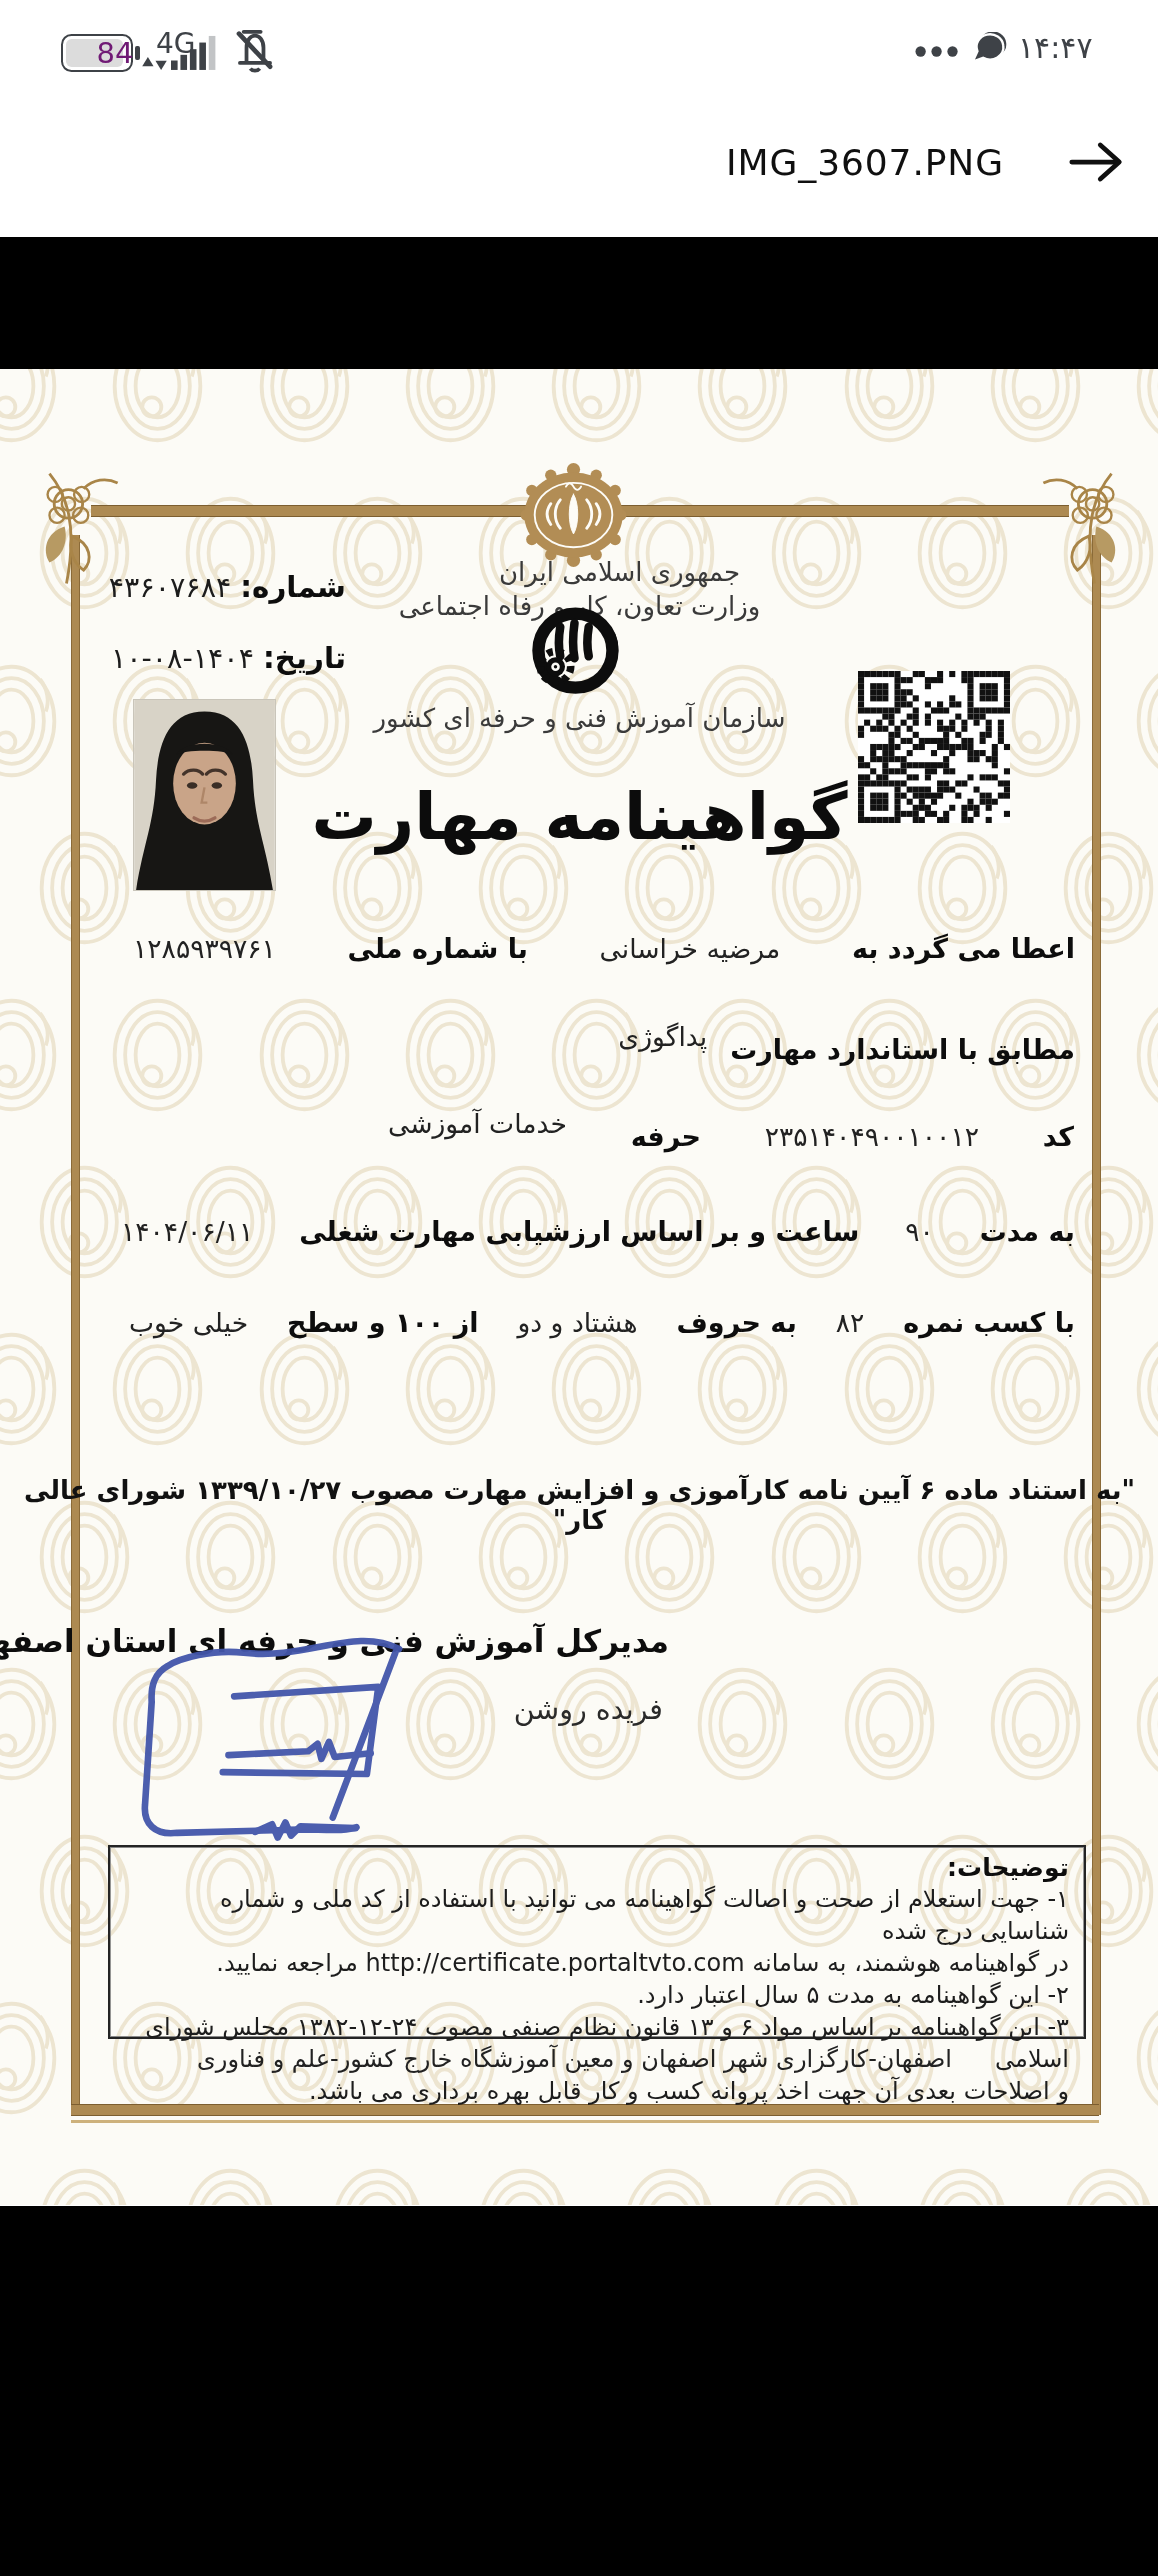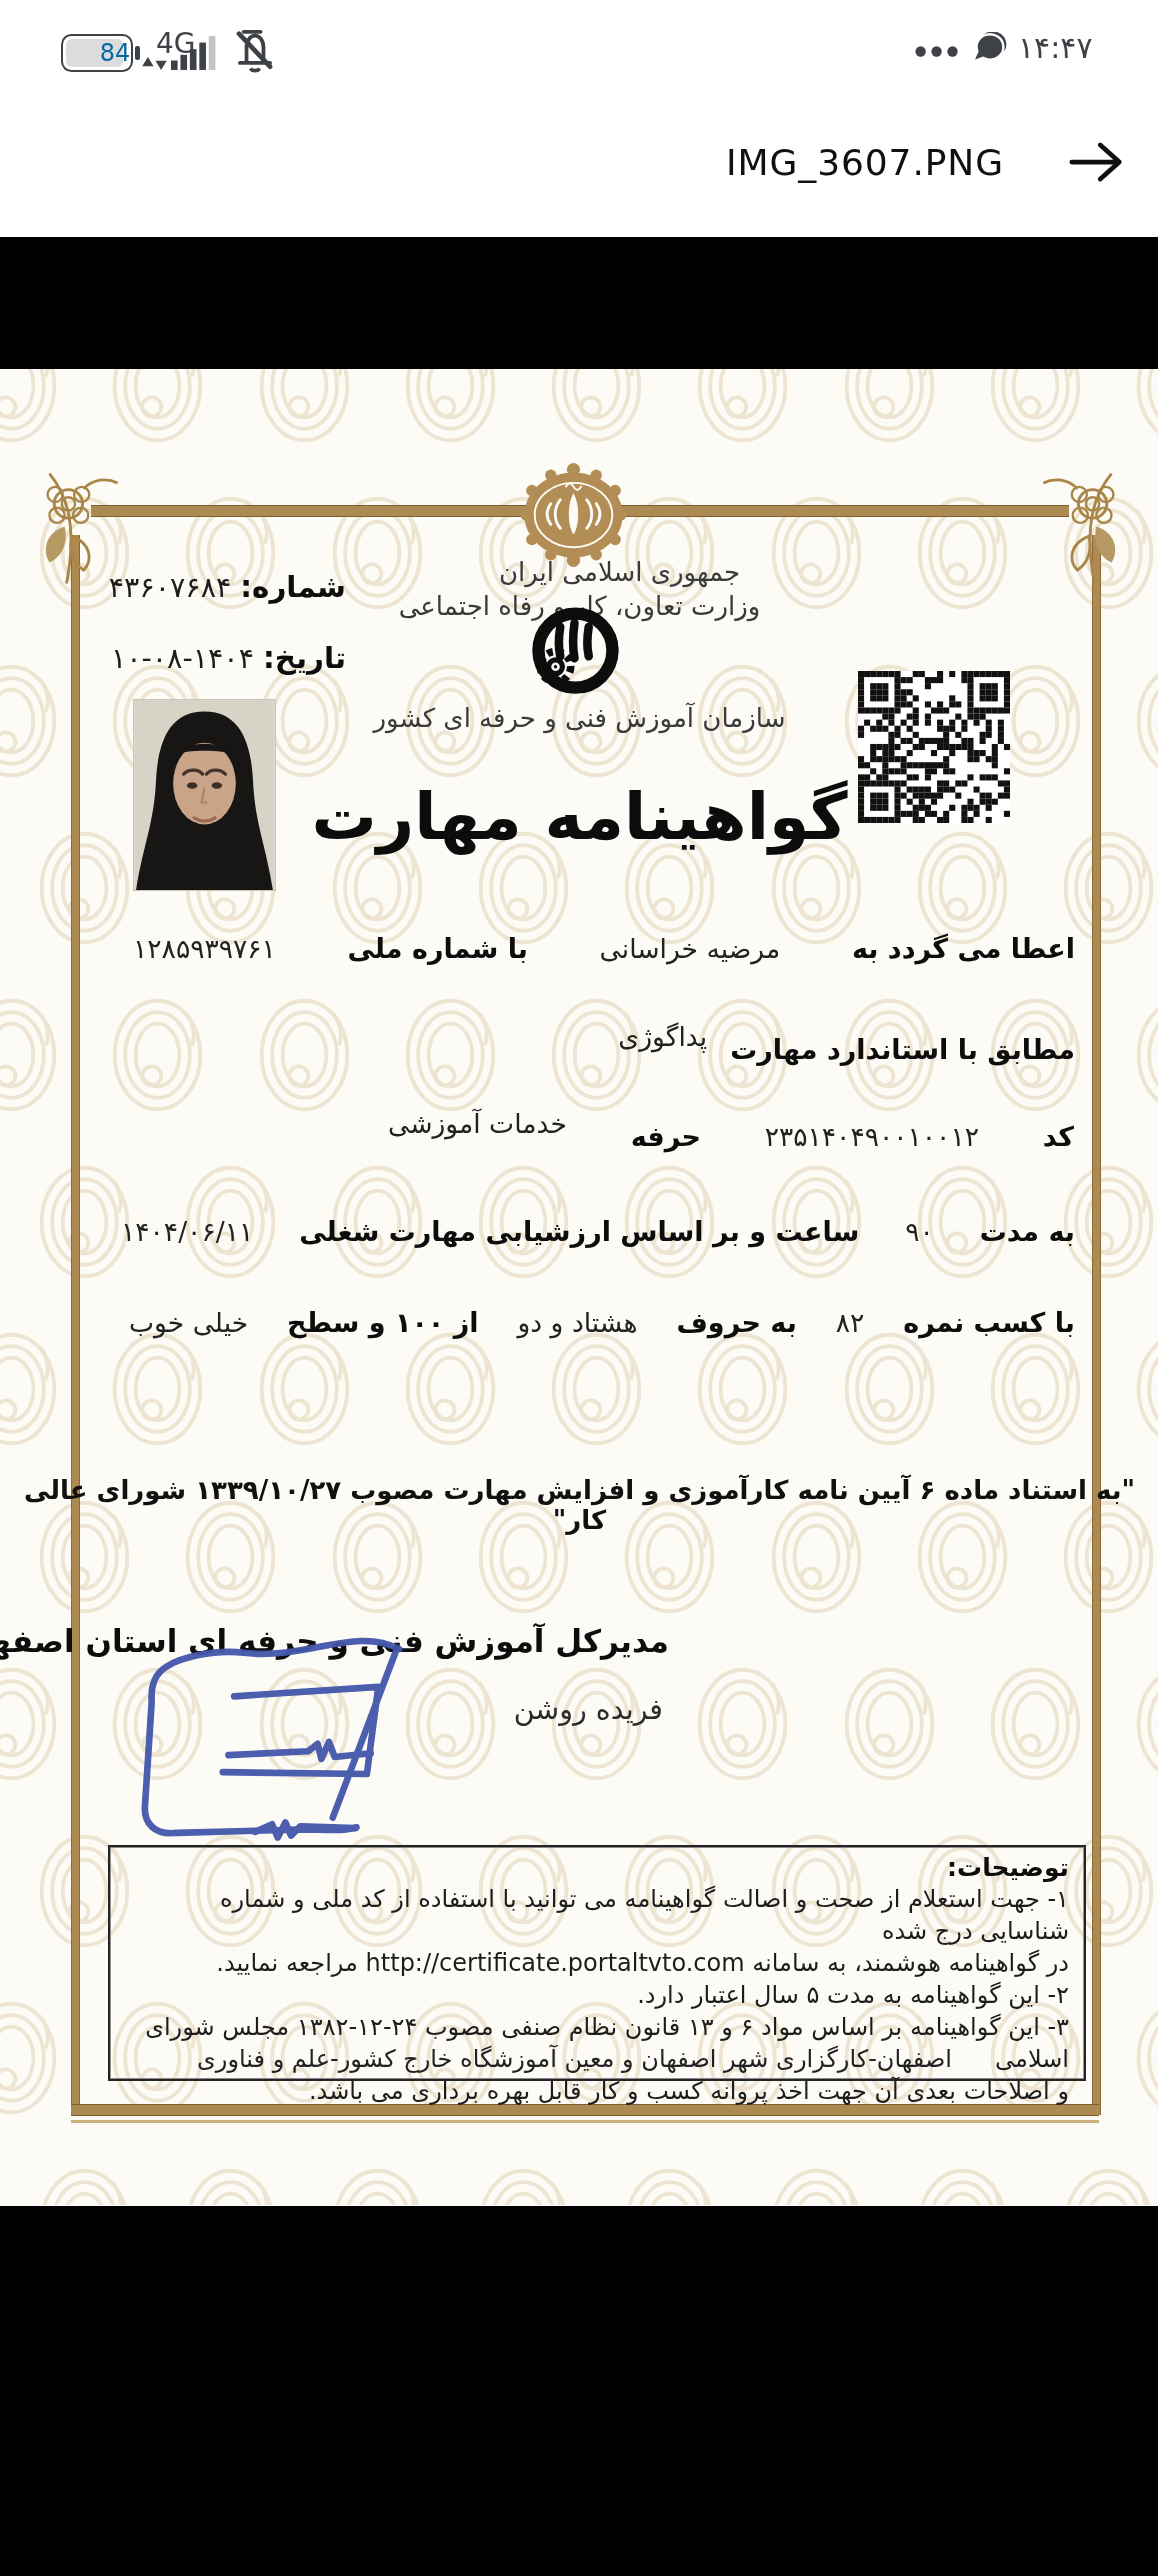--- a/index.html
+++ b/index.html
@@ -4,21 +4,21 @@
 <style>
   html,body{margin:0;padding:0;background:#fff;}
   body{width:1159px;height:2576px;position:relative;overflow:hidden;
        font-family:"DejaVu Sans","Liberation Sans",sans-serif;color:#1c1c1c;}
   .abs{position:absolute;}
   
   .statusbar{left:0;top:0;width:1159px;height:104px;background:#fff;}
   .battery{left:61px;top:34px;width:68px;height:34px;border:2.8px solid var(--status);border-radius:10.4px;}
   .battery .fill{position:absolute;left:2.8px;top:2.8px;bottom:2.8px;width:84%;background:#dcdcdc;border-radius:5.7px;}
   .battery .pct{position:absolute;inset:0;display:flex;align-items:center;justify-content:center;
-                font-size:24px;font-weight:500;color:#0369a1;margin-left:36px;}
+                font-size:29px;font-weight:500;color:#701a75;margin-left:36px;}
   .battery .nub{position:absolute;right:-8.5px;top:10.4px;width:4.7px;height:13.3px;background:var(--status);border-radius:1.9px;}
   .net-label{left:156px;top:26.6px;font-size:28px;font-weight:400;color:var(--status);}
   .time{left:1018px;top:30px;width:104px;font-size:30px;font-weight:500;color:var(--status);}
   
   .titlebar{right:34px;top:141px;display:flex;align-items:center;gap:64px;}
   .filename{font-size:36px;font-weight:400;color:#101010;letter-spacing:0.9px;}
   
   .band-top{left:0;top:237px;width:1159px;height:133px;background:#000;}
   .band-bottom{left:0;top:2206px;width:1159px;height:370px;background:#000;}
   
@@ -51,21 +51,21 @@
   .raised{transform:translateY(-13.3px);font-size:25px;}
   .row1{right:84px;top:564px;width:942px;}
   .row2{right:84px;top:665px;display:inline-flex;gap:23px;width:auto;justify-content:flex-start;}
   .row3{right:85px;top:752px;width:686px;}
   .row4{right:84px;top:847px;width:954px;}
   .row5{right:84px;top:938px;width:946px;}
   .legal{left:0;top:1106px;width:1159px;text-align:center;font-size:26px;font-weight:700;color:#111;z-index:2;}
   .signer-title{right:490px;top:1254px;font-size:31px;font-weight:800;color:#0d0d0d;white-space:nowrap;z-index:2;}
   .signer-name{right:496px;top:1324px;font-size:28.5px;color:#2a2a2a;white-space:nowrap;z-index:2;}
   .signature{left:122px;top:1242px;z-index:3;}
-  .notes{left:108px;top:1476px;width:978px;height:236px;border:2.8px solid #242424;
+  .notes{left:108px;top:1476px;width:978px;height:194px;border:2.8px solid #242424;
          box-shadow:inset 0 0 0 0.9px #8a8a8a;background:transparent;z-index:2;
          padding:5.7px 15px;box-sizing:border-box;direction:rtl;}
   .notes .ttl{font-size:25px;font-weight:800;color:#0d0d0d;line-height:30px;}
   .notes .line{font-size:24px;color:#1d1d1d;line-height:32px;text-align:right;}
   .footer{left:439px;top:1676px;width:513px;text-align:center;font-size:24px;color:#222;direction:rtl;z-index:2;white-space:nowrap;}
 </style>
 </head>
 <body>
 
 <div class="abs statusbar">

